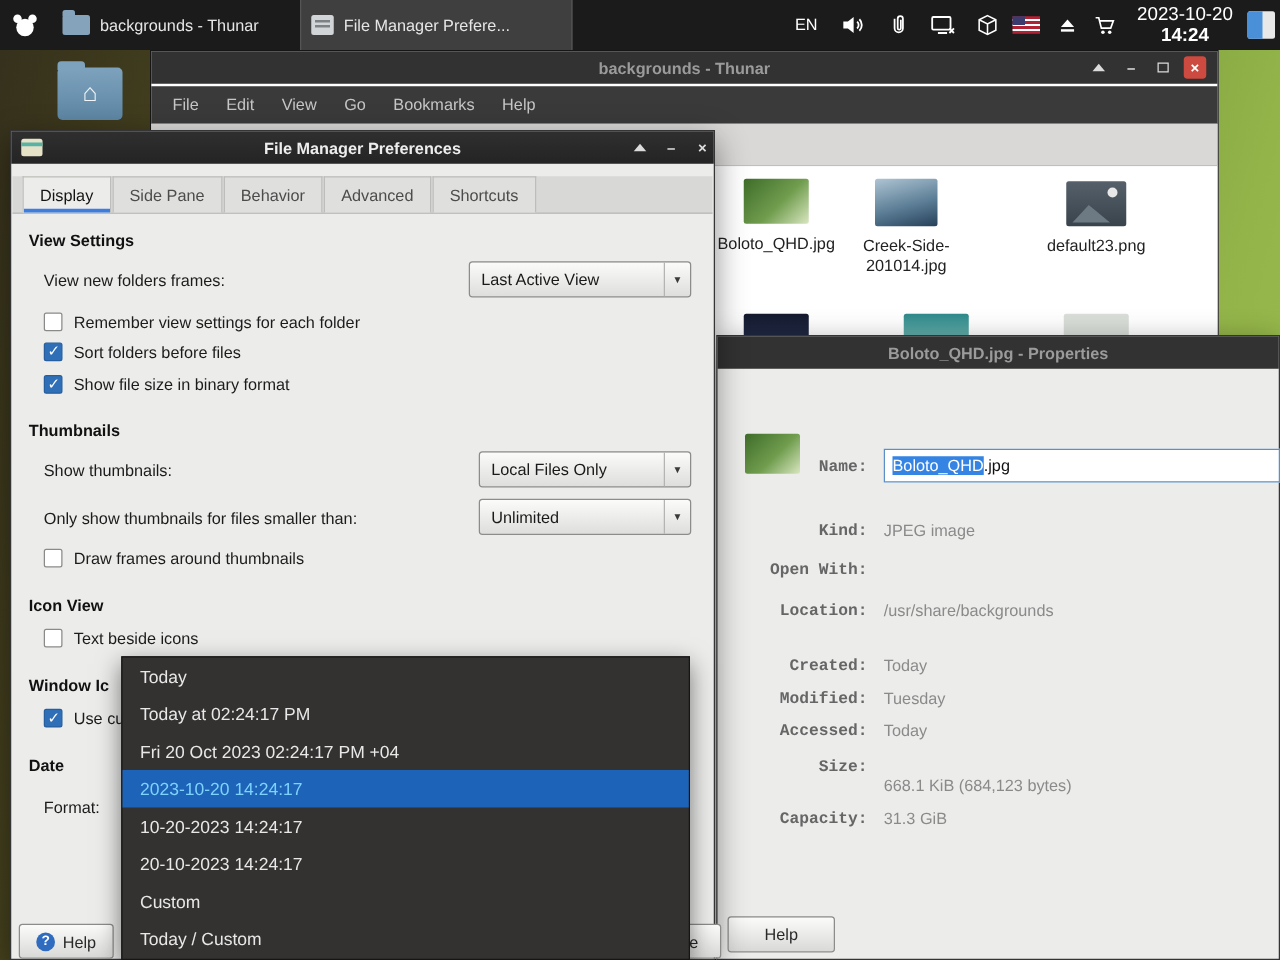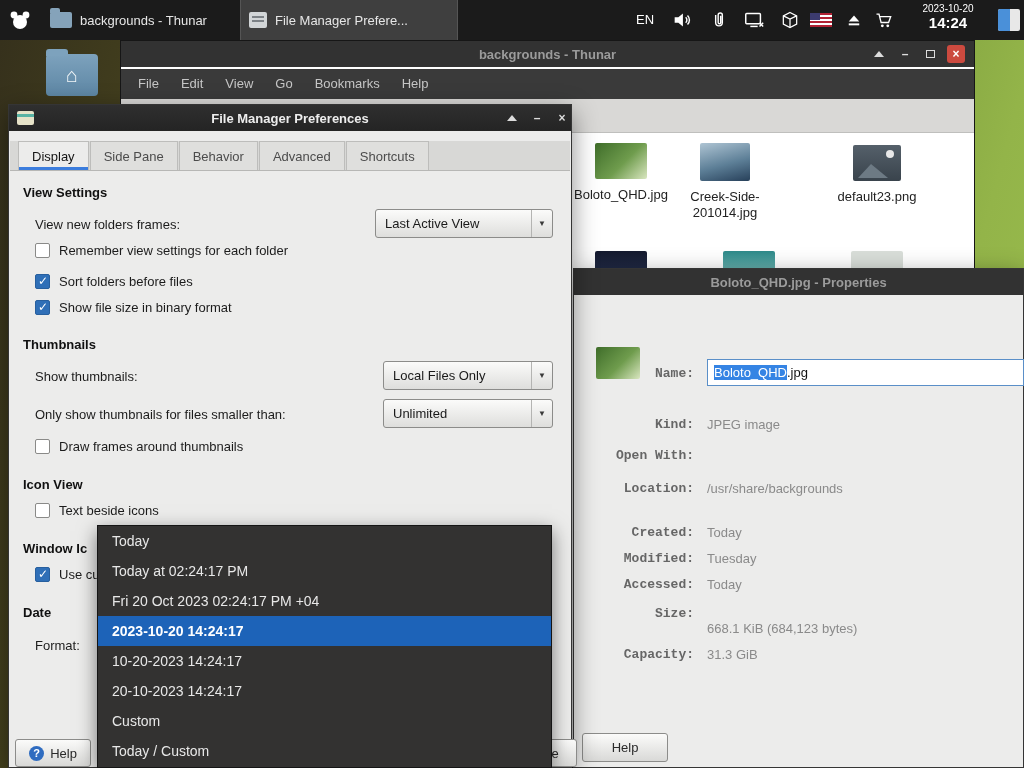--- a/index.html
+++ b/index.html
@@ -69,35 +69,35 @@
   .nomacs-ic::after { content:""; position:absolute; left:4px; top:4px; width:8px; height:8px; border-radius:50%; background:#fff; }
 
   
   #prefs { left:8px; top:104px; width:564px; height:664px; }
   .prefs-ic { position:absolute; left:8px; top:6px; width:17px; height:14px; background:#e6e2c8; border-radius:2px; }
   .prefs-ic::before { content:""; position:absolute; left:0; top:3px; right:0; height:3px; background:#59b3a4; }
 
   
   #datemenu { left:97px; top:525px; width:455px; height:243px; background:#333231; border:1px solid #151515; box-shadow:0 6px 18px rgba(0,0,0,.5); }
   .mitem { height:30px; display:flex; align-items:center; padding-left:14px; font-size:14px; color:#e8e8e8; }
-  .mitem.selected { background:#1d63b8; color:#ffffff;font-weight:bold; }
+  .mitem.selected { background:#1d63b8; color:#7dd3fc; }
 
   
   #panel { left:0; top:0; width:1024px; height:40px; background:#1b1b1b; z-index:50; }
   .ptask { position:absolute; top:0; height:40px; display:flex; align-items:center; gap:8px; padding:0 8px; font-size:13px; color:#e6e6e6; white-space:nowrap; }
   .ptask.active { background:#3f3f3f; border-left:1px solid #555; border-right:1px solid #555; }
   .tfolder { width:22px; height:16px; background:#85a3ba; border-radius:2px; position:relative; flex:none; }
   .tfolder::before { content:""; position:absolute; left:0; top:-4px; width:10px; height:5px; background:#85a3ba; border-radius:2px 2px 0 0; }
   .twin { width:18px; height:16px; background:#d2d5d7; border-radius:2px; position:relative; flex:none; }
   .twin::before { content:""; position:absolute; left:3px; top:4px; right:3px; height:2px; background:#7c8186; box-shadow:0 4px 0 #7c8186; }
   .pico { position:absolute; top:8px; width:24px; height:24px; display:flex; align-items:center; justify-content:center; }
   .flag { position:absolute; left:810px; top:13px; width:22px; height:14px; background:repeating-linear-gradient(180deg,#b22234 0 2px,#fff 2px 4px); }
   .flag::before { content:""; position:absolute; left:0; top:0; width:10px; height:7px; background:#3c3b6e; }
   .clock { position:absolute; left:905px; top:3px; width:86px; display:flex; flex-direction:column; align-items:center; color:#fff; }
-  .clock .d { font-size:10px; }
+  .clock .d { font-size:15px; }
   .clock .t { font-size:15px; font-weight:bold; }
   .pager { position:absolute; left:998px; top:9px; width:22px; height:22px; background:#e8e8e8; border-radius:2px; }
   .pager::before { content:""; position:absolute; left:0; top:0; width:12px; height:22px; background:#4a90d9; border-radius:2px 0 0 2px; }
 </style>
 </head>
 <body>
 
 <div id="desktop" class="abs"></div>
 <div class="folder-home abs">
     <span>⌂</span>
@@ -209,21 +209,21 @@
     <span class="tab">Shortcuts</span>
   </div>
 
   <span class="h abs" style="left:14px;top:80px">View Settings</span>
   <span class="lbl abs" style="left:26px;top:112px">View new folders frames:</span>
   <div class="combo abs" style="left:366px;top:104px;width:178px">
     <span class="combo-text">Last Active View</span>
     <span class="combo-arrow"></span>
   </div>
 
-  <div class="cbrow abs" style="left:26px;top:138px">
+  <div class="cbrow abs" style="left:26px;top:145px">
     <span class="cb"></span>
     <span>Remember view settings for each folder</span>
   </div>
   <div class="cbrow abs" style="left:26px;top:169px">
     <span class="cb checked"></span>
     <span>Sort folders before files</span>
   </div>
   <div class="cbrow abs" style="left:26px;top:195px">
     <span class="cb checked"></span>
     <span>Show file size in binary format</span>

